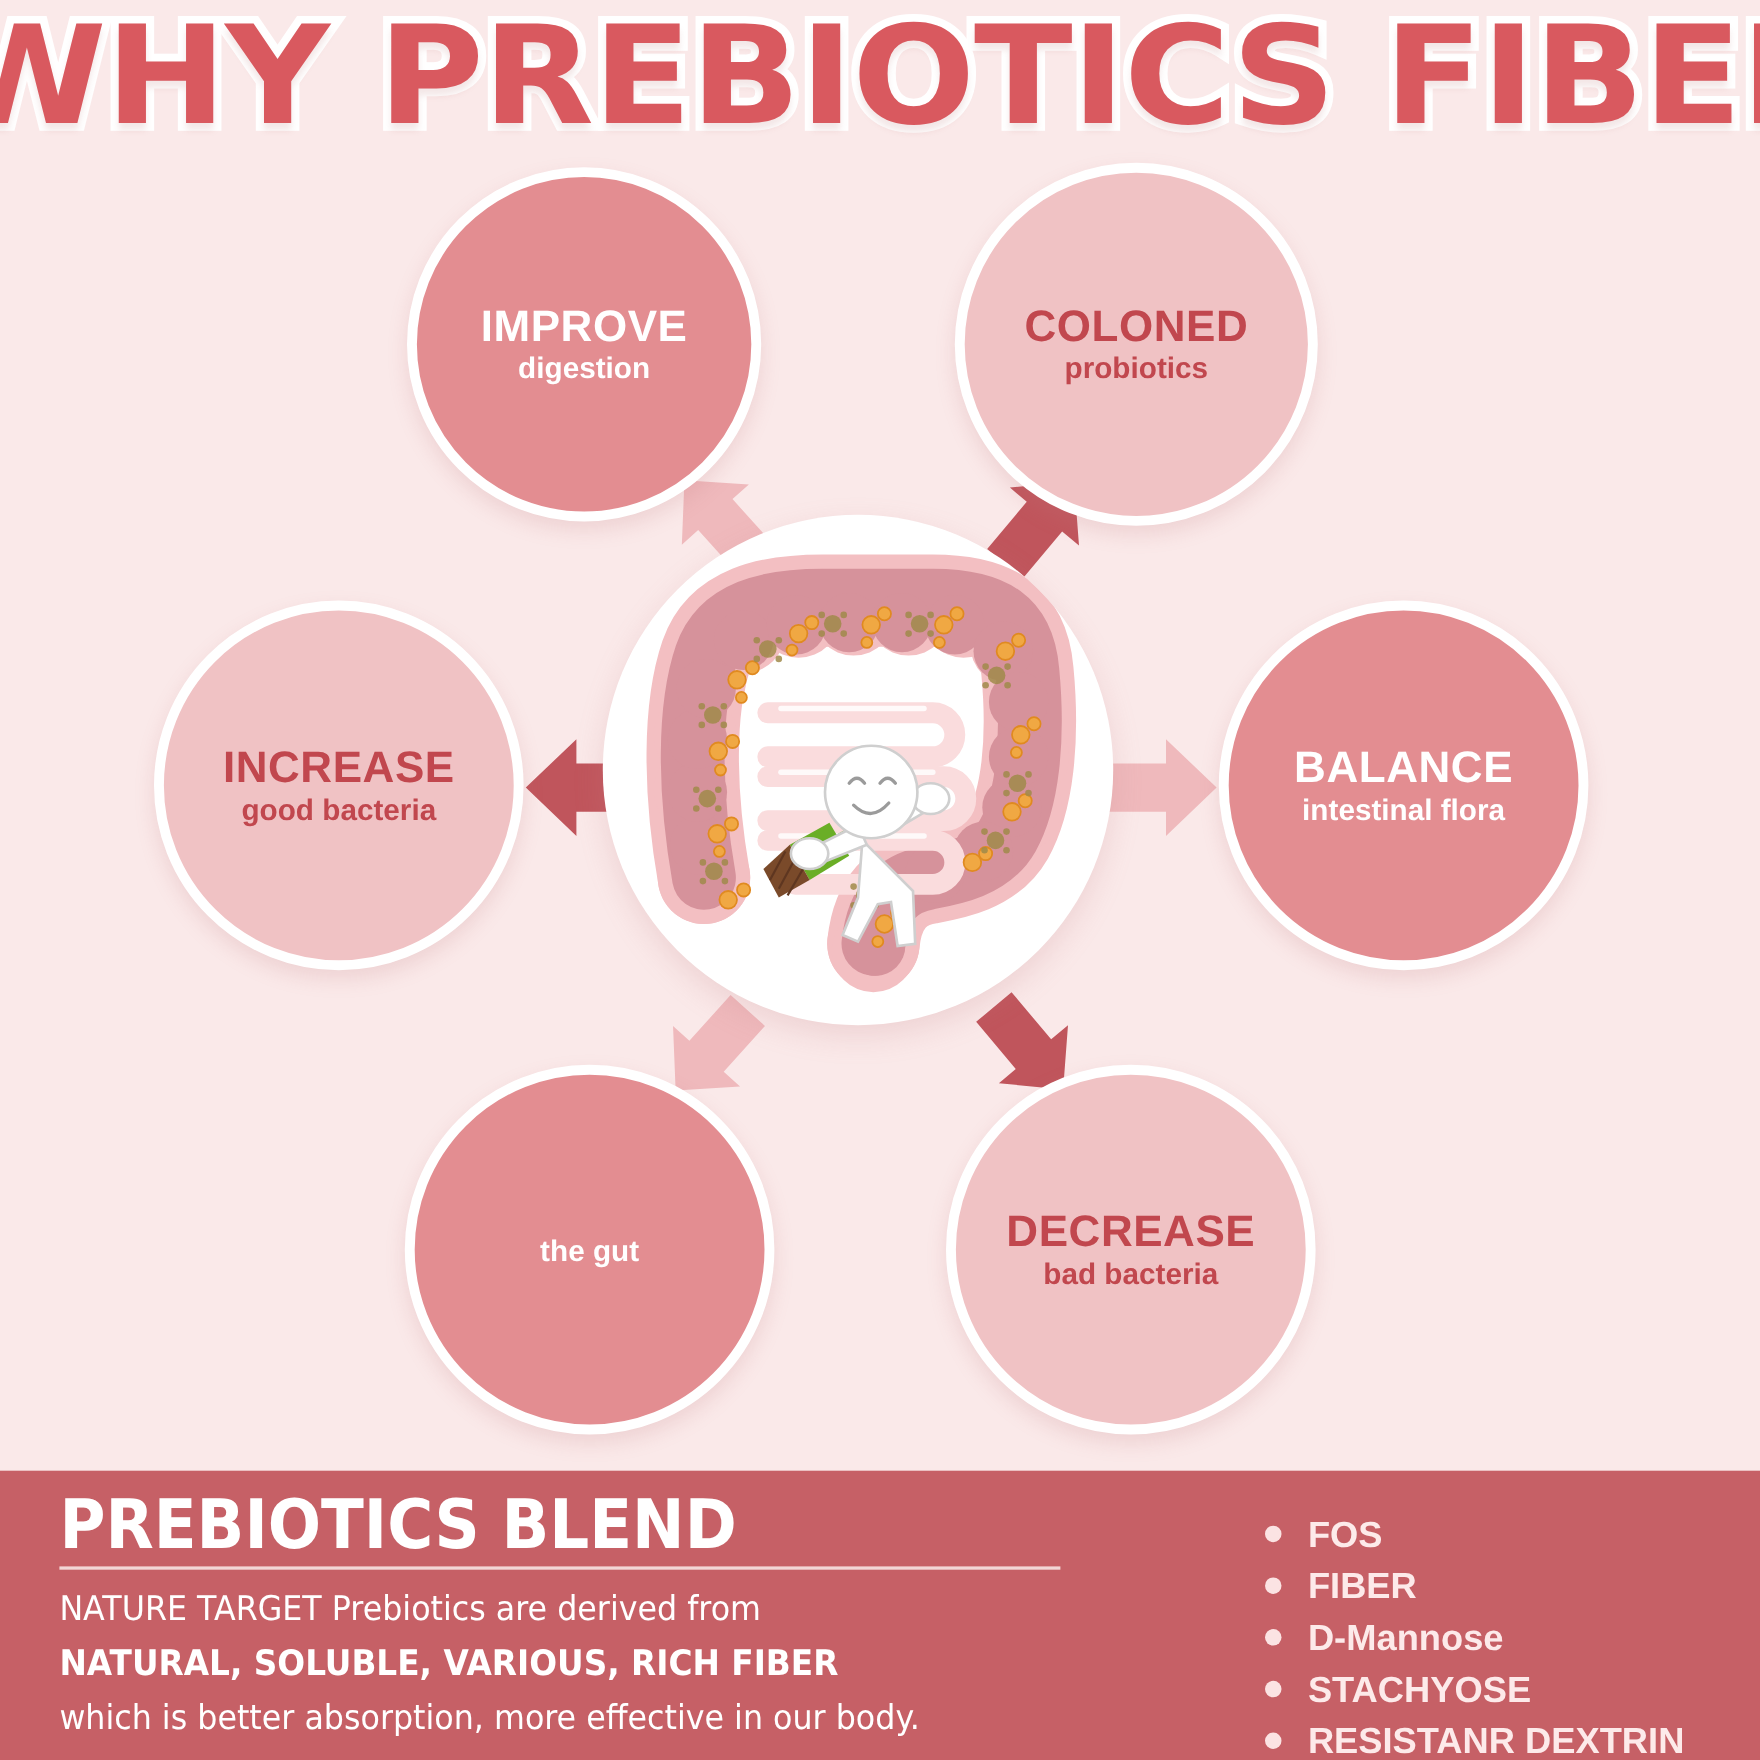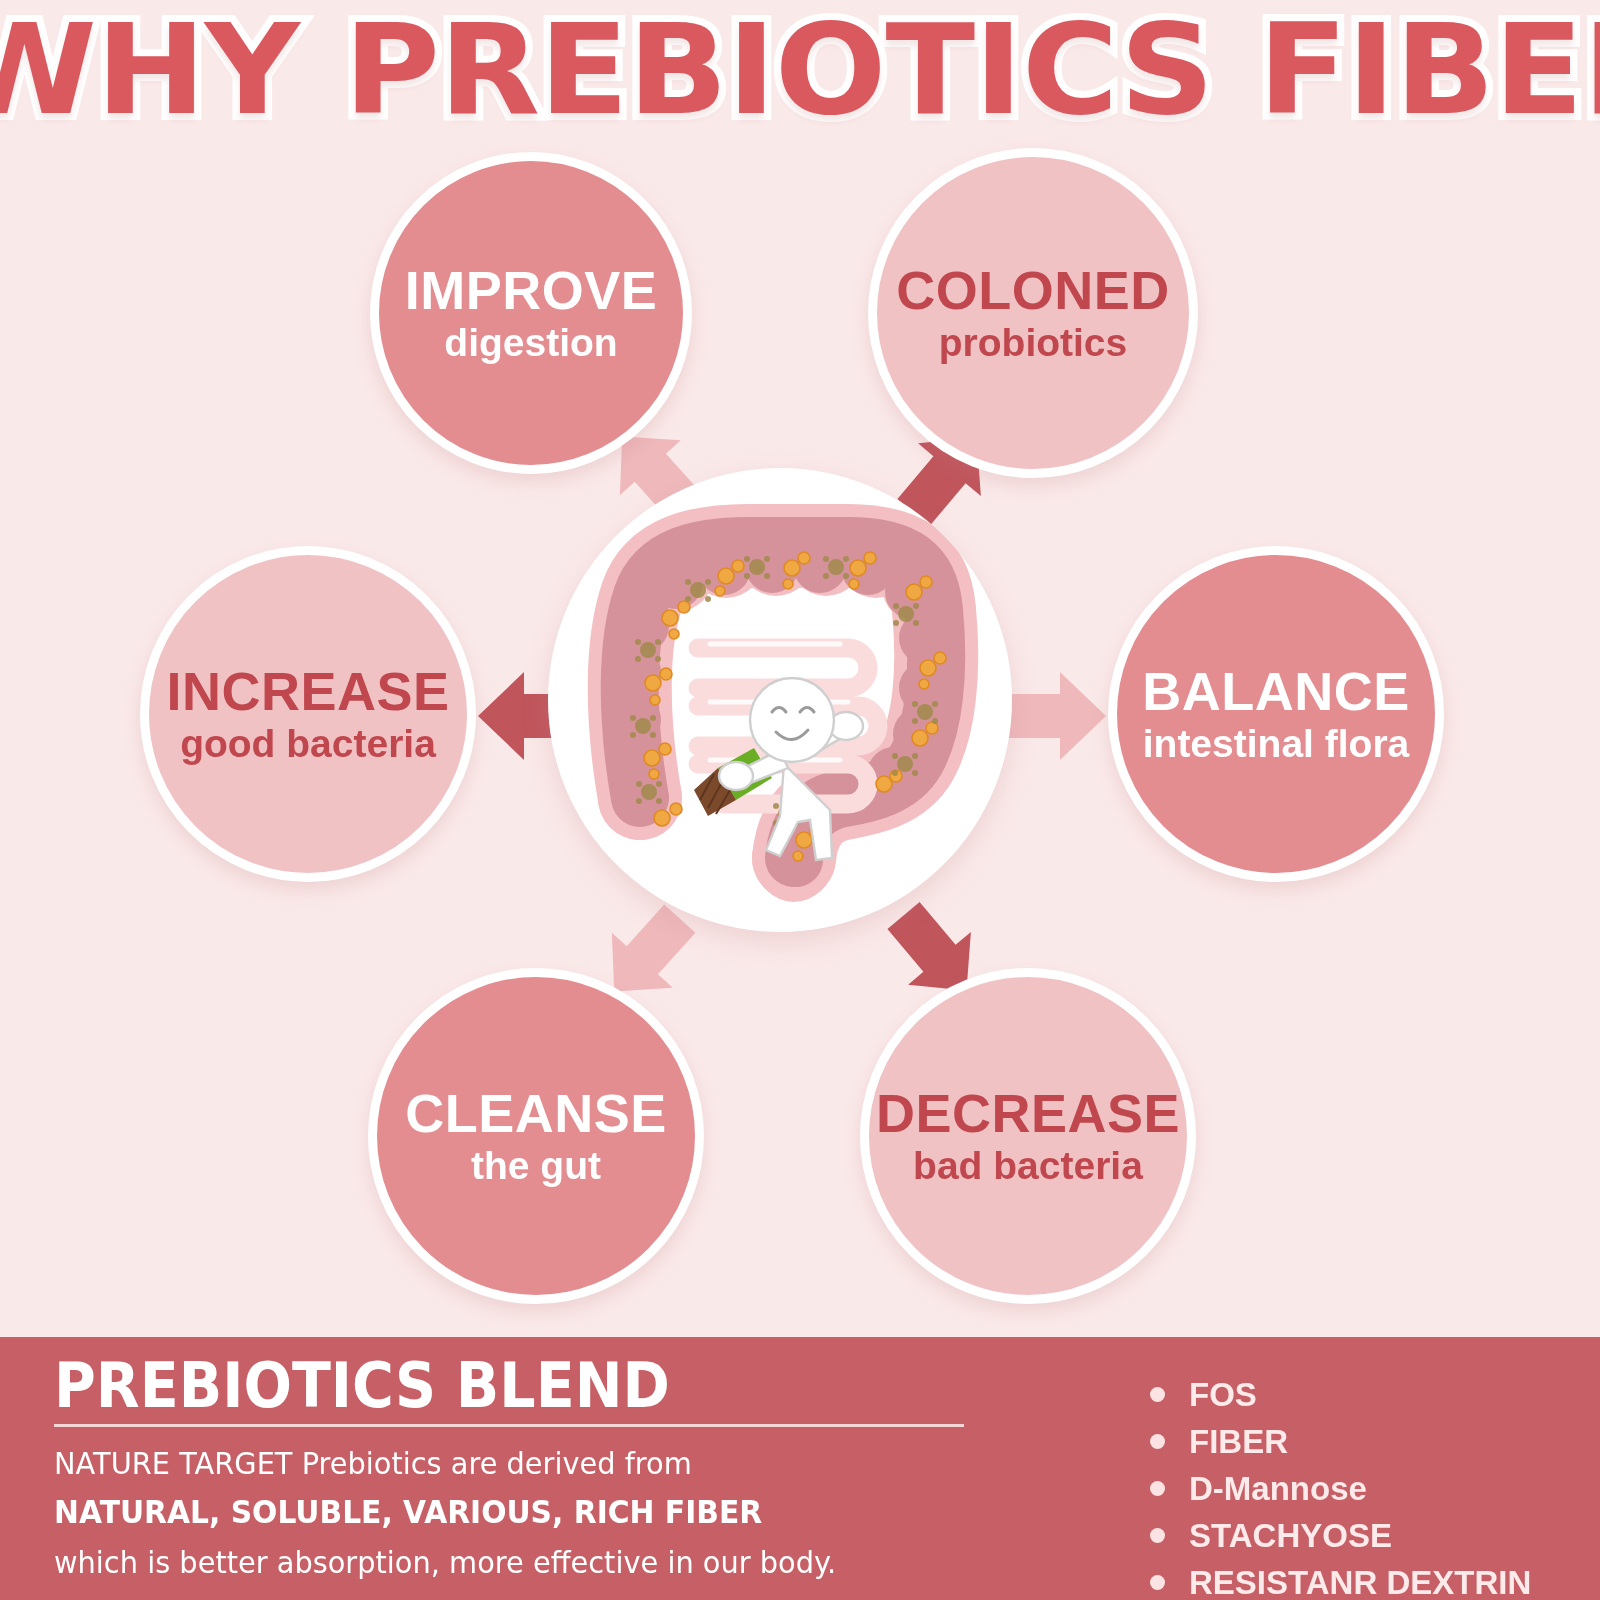--- a/index.html
+++ b/index.html
@@ -39,28 +39,28 @@
     box-sizing:border-box;
     display:flex;flex-direction:column;
     align-items:center;justify-content:center;
     text-align:center;
     box-shadow:0 8px 18px rgba(196,120,125,.20);
     z-index:5;
   }
   .bubble.light{background:#f0c2c4;}
   .bubble .big{
     font-weight:700;
-    font-size:54px;
+    font-size:40px;
     letter-spacing:.5px;
     line-height:1.06;
     color:#ffffff;
   }
   .bubble .small{
     font-weight:700;
-    font-size:39px;
+    font-size:27px;
     line-height:1.12;
     color:#ffffff;
     margin-top:2px;
   }
   .bubble.light .big,.bubble.light .small{color:#c1474e;}
 
   #b-improve {left:370px; top:152px;  width:322px;height:322px;}
   #b-coloned {left:868px; top:148px;  width:330px;height:330px;}
   #b-increase{left:140px; top:546px;  width:336px;height:336px;}
   #b-balance {left:1108px;top:546px;  width:336px;height:336px;}
@@ -432,21 +432,20 @@
     <div class="big">INCREASE</div>
     <div class="small">good bacteria</div>
   </div>
 
   <div class="bubble" id="b-balance">
     <div class="big">BALANCE</div>
     <div class="small">intestinal flora</div>
   </div>
 
   <div class="bubble" id="b-cleanse">
-    <div class="big">CLEANSE</div>
     <div class="small">the gut</div>
   </div>
 
   <div class="bubble light" id="b-decrease">
     <div class="big">DECREASE</div>
     <div class="small">bad bacteria</div>
   </div>
 
   <div id="banner">
 

